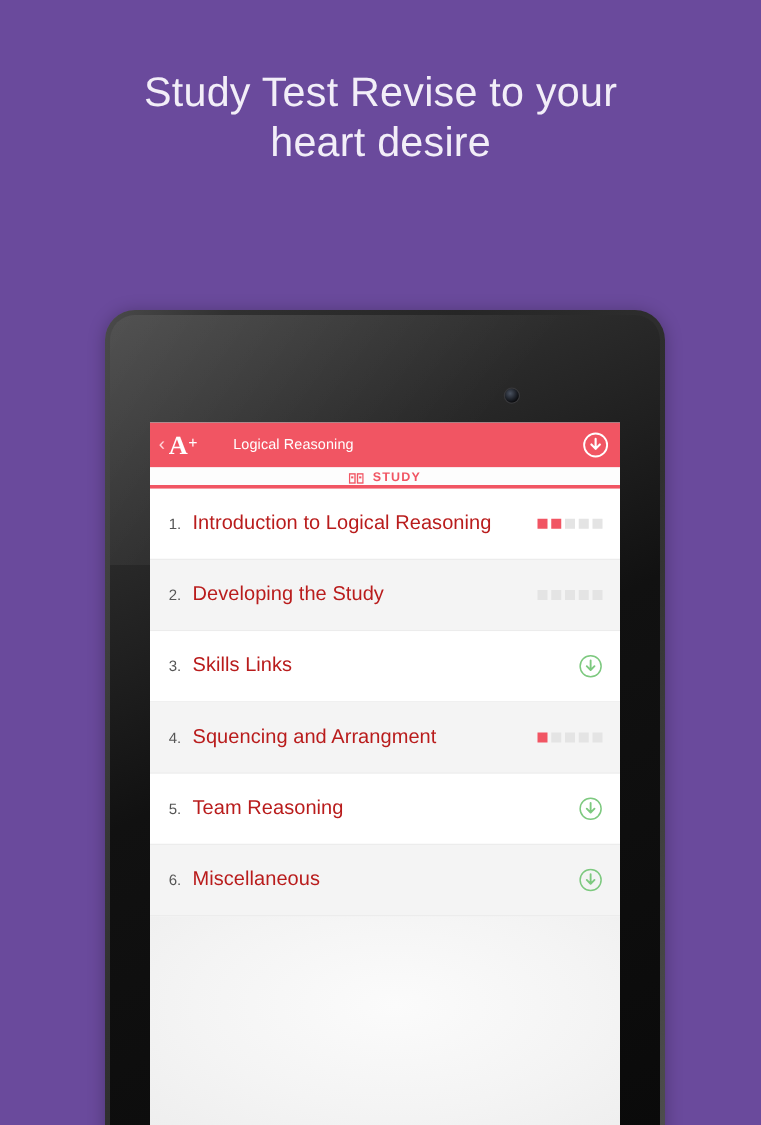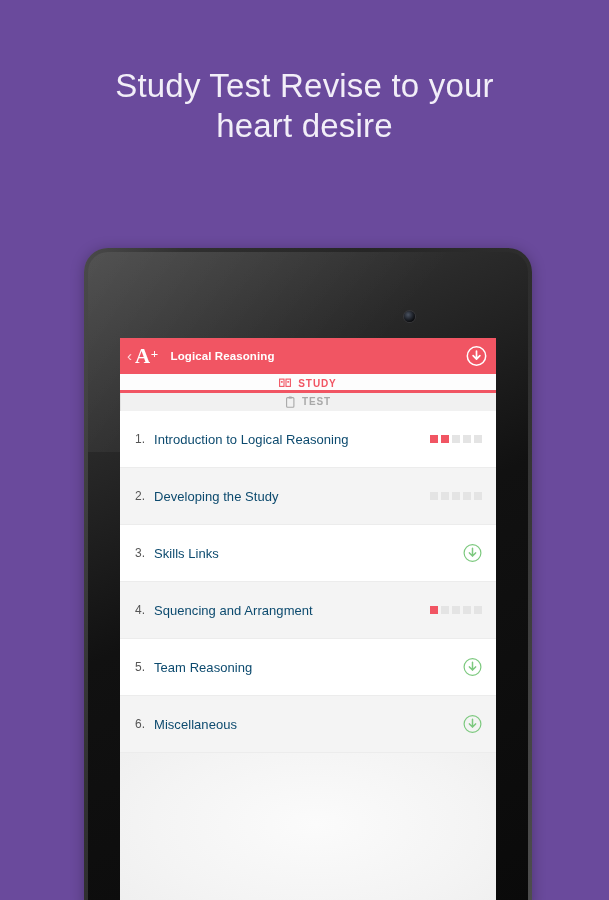--- a/index.html
+++ b/index.html
@@ -13,21 +13,21 @@
     overflow: hidden;
     font-family: "Liberation Sans", sans-serif;
     background: #6A4A9C;
     position: relative;
   }
 
   
   .headline {
     position: absolute;
     left: 0;
-    top: 66px;
+    top: 54px;
     width: 609px;
     text-align: center;
     color: #F2EEF8;
     font-size: 33px;
     line-height: 40px;
     font-weight: 400;
     letter-spacing: 0.2px;
     white-space: pre-line;
   }
 
@@ -113,40 +113,39 @@
   .app-logo .plus {
     font-size: 13px;
     font-weight: 700;
     margin-left: 1px;
     position: relative;
     top: -5px;
   }
   .appbar-title {
     color: #ffffff;
     font-size: 11.5px;
-    font-weight: 700;
-    margin-left: 13px;
+    font-weight: 400;
+    margin-left: 29px;
     letter-spacing: 0.1px;
   }
   .appbar-action {
     position: absolute;
     right: 9px;
     top: 50%;
     transform: translateY(-50%);
     width: 21px;
     height: 21px;
   }
 
   
   .tabs {
     display: flex;
-    height: 37px;
+    height: 17px;
     background: #f5f5f5;
     position: relative;
-    flex-direction: column;
   }
   .tab {
     flex: 1 1 50%;
     display: flex;
     align-items: center;
     justify-content: center;
     gap: 7px;
     font-size: 10px;
     font-weight: 700;
     letter-spacing: 0.9px;
@@ -186,22 +185,22 @@
   }
   .row.odd  { background: #ffffff; }
   .row.even { background: #f4f4f4; }
   .row-num {
     font-size: 12px;
     color: #555555;
     width: 19px;
     flex: none;
   }
   .row-title {
-    font-size: 13px;
-    color: #0c4a6e;
+    font-size: 16px;
+    color: #b91c1c;
     letter-spacing: 0.05px;
   }
   .row-right {
     position: absolute;
     right: 14px;
     top: 50%;
     transform: translateY(-50%);
     display: flex;
     align-items: center;
   }
@@ -255,29 +254,20 @@
       <span class="tab-icon">
         <svg width="12" height="10" viewBox="0 0 12 10" aria-hidden="true">
           <rect x="0.6" y="1.1" width="4.4" height="7.3" fill="none" stroke="#F15563" stroke-width="1.1"></rect>
           <rect x="7" y="1.1" width="4.4" height="7.3" fill="none" stroke="#F15563" stroke-width="1.1"></rect>
           <rect x="1.9" y="3.1" width="1.8" height="1.6" fill="#F15563"></rect>
           <rect x="8.3" y="3.1" width="1.8" height="1.6" fill="#F15563"></rect>
         </svg>
       </span>
       <span>STUDY</span>
     </div>
-    <div class="tab inactive">
-      <span class="tab-icon">
-        <svg width="9" height="12" viewBox="0 0 9 12" aria-hidden="true">
-          <rect x="0.6" y="1.6" width="7.3" height="9.6" rx="1" fill="none" stroke="#a8a8a8" stroke-width="1.1"></rect>
-          <rect x="2.7" y="0.5" width="3.1" height="2.1" rx="0.5" fill="#a8a8a8"></rect>
-        </svg>
-      </span>
-      <span>TEST</span>
-    </div>
   </div>
 
   <div class="list">
 
     <div class="row odd">
       <span class="row-num">1.</span>
       <span class="row-title">Introduction to Logical Reasoning</span>
       <span class="row-right">
         <span class="pips">
           <i class="pip on"></i>

